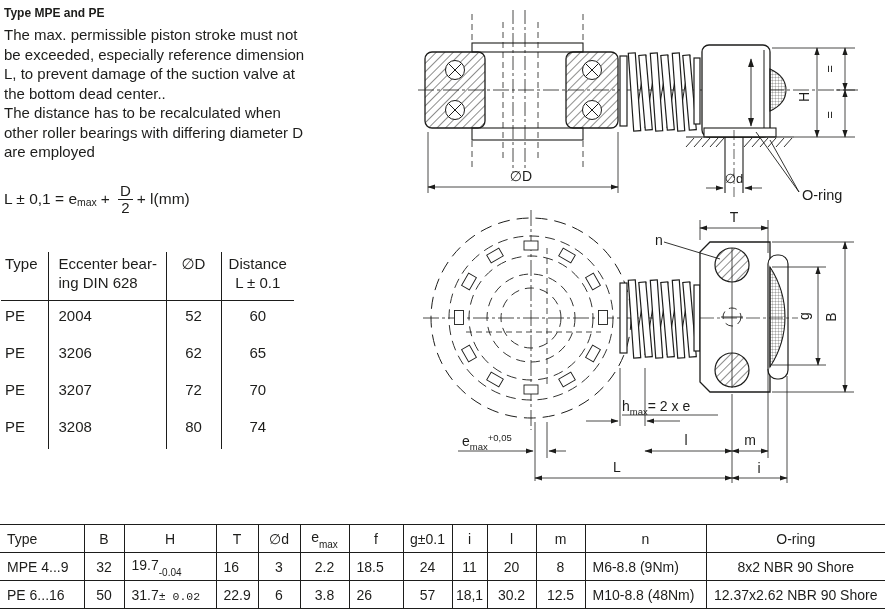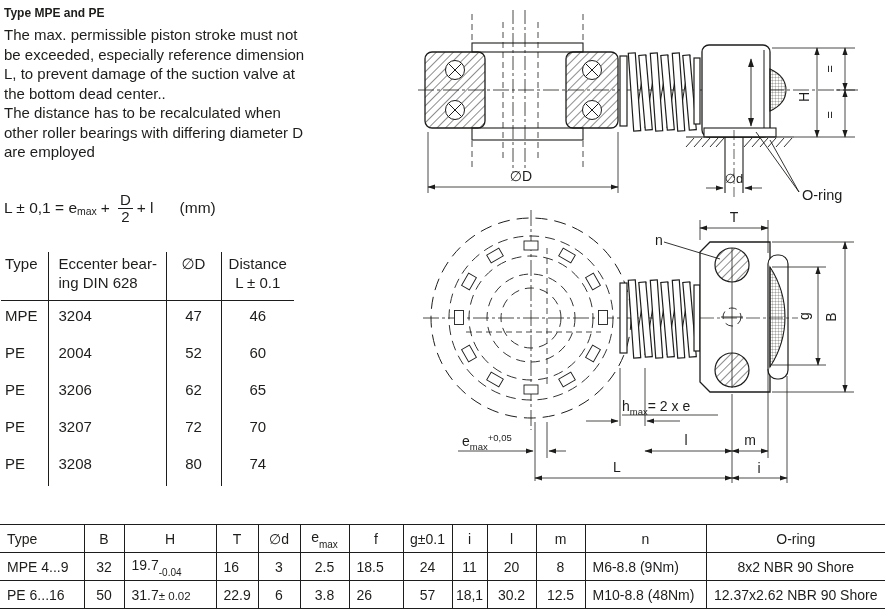--- a/index.html
+++ b/index.html
@@ -5,42 +5,42 @@
   html,body{margin:0;padding:0;}
   body{
     width:885px;height:609px;position:relative;background:#ffffff;
     font-family:"Liberation Sans",sans-serif;color:#1d1d1b;overflow:hidden;
     -webkit-font-smoothing:antialiased;
   }
   .abs{position:absolute;}
   #title{left:4px;top:6px;font-size:12px;font-weight:bold;}
   #para{left:4px;top:25px;width:400px;font-size:15px;line-height:19.5px;white-space:pre-line;}
   
-  #formula{left:4px;top:192px;font-size:15.5px;display:flex;align-items:center;}
+  #formula{left:4px;top:183px;font-size:15.5px;display:flex;align-items:center;}
   #formula sub{font-size:10.5px;position:relative;top:3px;}
   .frac{display:inline-flex;flex-direction:column;align-items:center;margin:0 3px;line-height:1.05;font-size:15px;}
   .frac .num{padding:0 3px;}
   .frac .den{border-top:1.3px solid #1d1d1b;padding:0 3px;}
   
   #t1{left:1px;top:252px;border-collapse:collapse;table-layout:fixed;font-size:15px;}
   #t1 th,#t1 td{font-weight:normal;vertical-align:top;text-align:left;padding:2px 0 0 4px;}
   #t1 thead th{border-bottom:1.5px solid #1d1d1b;padding-bottom:8px;line-height:19px;}
   #t1 .vr{border-right:1.5px solid #1d1d1b;}
   #t1 td{height:31px;padding-top:6px;}
   #t1 .c{text-align:center;padding-left:0;}
   #t1 .b{padding-left:10px;}
   
   #t2{left:0;top:524px;border-collapse:collapse;table-layout:fixed;font-size:14px;width:885px;}
   #t2 th,#t2 td{font-weight:normal;text-align:center;padding:2px 3px;height:23px;vertical-align:middle;}
   #t2 thead th{border-top:1.5px solid #1d1d1b;border-bottom:1.5px solid #1d1d1b;}
   #t2 td{border-bottom:1.5px solid #1d1d1b;}
   #t2 .vr{border-right:1.5px solid #1d1d1b;}
   #t2 .l{text-align:left;padding-left:7px;}
   #t2 sub{font-size:10px;position:relative;top:2px;}
-  #t2 .tolsm{font-size:11.5px;}
+  #t2 .tolsm{font-size:11.5px;font-family:Liberation Mono, monospace;}
   
   svg text{font-family:"Liberation Sans",sans-serif;fill:#1d1d1b;}
 </style>
 </head>
 <body>
 
 <div id="title" class="abs">Type MPE and PE</div>
 
 <div id="para" class="abs">The max. permissible piston stroke must not
 be exceeded, especially reference dimension
@@ -52,45 +52,39 @@
 
 <div id="formula" class="abs">
   <span>L ± 0,1 = e</span>
     <sub>max</sub>
   <span style="margin:0 4px;">+</span>
   <span class="frac">
     <span class="num">D</span>
     <span class="den">2</span>
   </span>
   <span>+ l</span>
-  <span style="margin-left:26px;">(mm)</span>
+  <span style="">(mm)</span>
 </div>
 
 <table id="t1" class="abs">
   <colgroup>
       <col style="width:47px">
       <col style="width:118px">
       <col style="width:55px">
       <col style="width:73px">
     </colgroup>
   <thead>
     <tr>
       <th class="vr">Type</th>
       <th class="vr b"><span>Eccenter bear-</span><br><span>ing DIN 628</span></th>
       <th class="vr c">∅D</th>
       <th class="c"><span>Distance</span><br><span>L ± 0.1</span></th>
     </tr>
   </thead>
   <tbody>
-    <tr>
-      <td class="vr">MPE</td>
-      <td class="vr b">3204</td>
-      <td class="vr c">47</td>
-      <td class="c">46</td>
-    </tr>
     <tr>
       <td class="vr">PE</td>
       <td class="vr b">2004</td>
       <td class="vr c">52</td>
       <td class="c">60</td>
     </tr>
     <tr>
       <td class="vr">PE</td>
       <td class="vr b">3206</td>
       <td class="vr c">62</td>
@@ -344,21 +338,21 @@
       <th>O-ring</th>
     </tr>
   </thead>
   <tbody>
     <tr>
       <td class="vr l">MPE 4...9</td>
       <td class="vr">32</td>
       <td class="vr l"><span>19.7</span><sub>-0.04</sub></td>
       <td class="vr l">16</td>
       <td class="vr">3</td>
-      <td class="vr">2.5</td>
+      <td class="vr">2.2</td>
       <td class="vr l">18.5</td>
       <td class="vr">24</td>
       <td class="vr">11</td>
       <td class="vr">20</td>
       <td class="vr">8</td>
       <td class="vr l">M6-8.8 (9Nm)</td>
       <td>8x2 NBR 90 Shore</td>
     </tr>
     <tr>
       <td class="vr l">PE 6...16</td>

